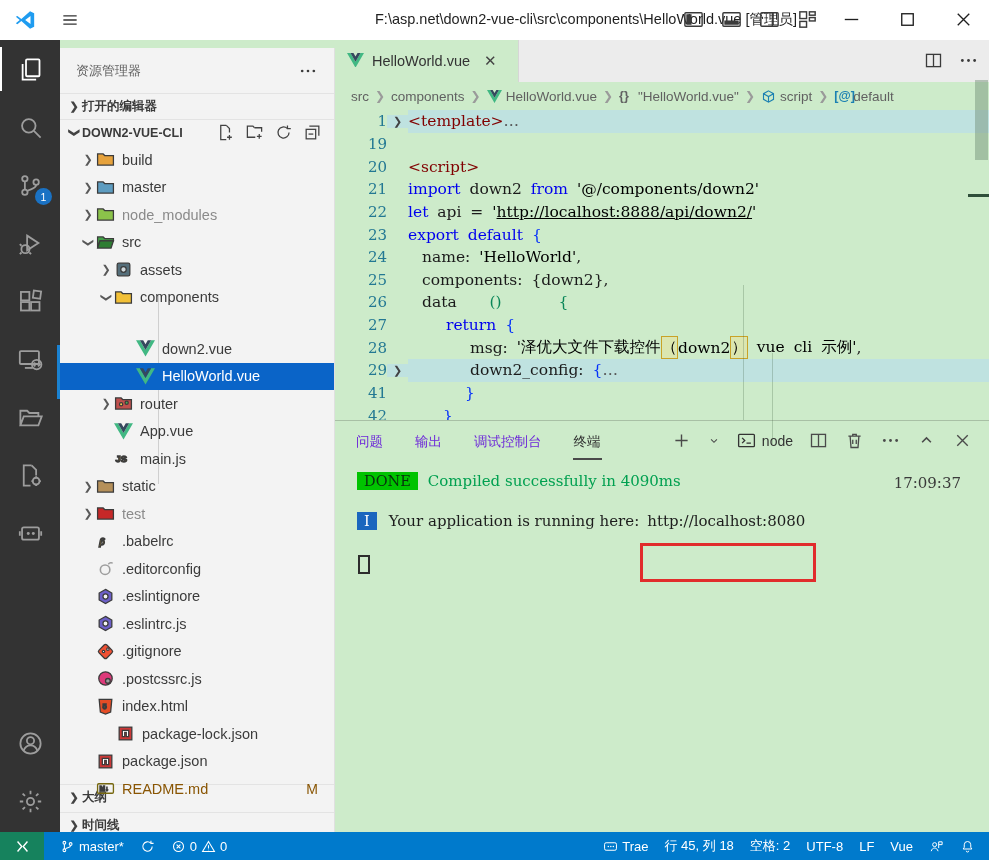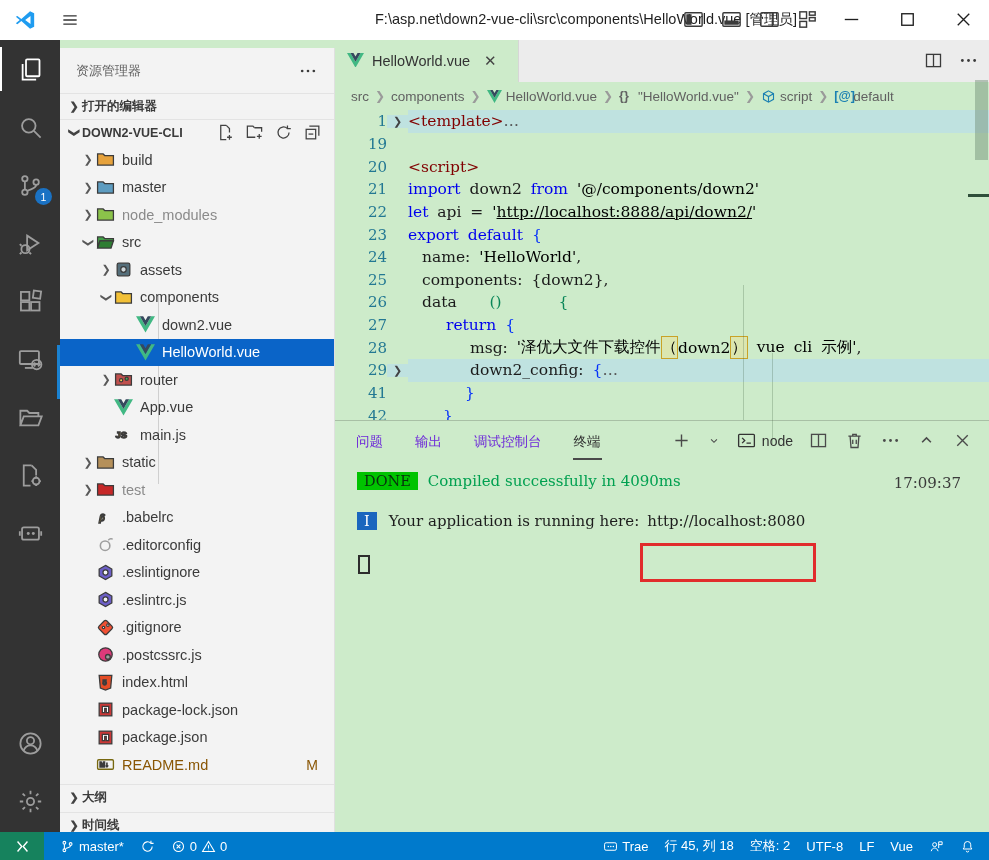--- a/index.html
+++ b/index.html
@@ -382,21 +382,21 @@
         </div>
         <div class="tree-row" style="padding-left: 38px;">
           <span class="chev" style="transform: rotate(90deg);">❯</span>
           <span class="ficon">
             <svg viewBox="0 0 24 24" fill="none" stroke="currentColor" stroke-width="1.6">
               <path fill="#f2c037" d="M2 5h7l2 2h11v12H2z"></path>
             </svg>
           </span>
           <span class="lbl">components</span>
         </div>
-        <div class="tree-row" style="padding-left: 60px;">
+        <div class="tree-row" style="padding-left: 60px; margin-top: 24px;">
           <span class="chev"></span>
           <span class="ficon">
             <svg viewBox="0 0 24 21">
               <path fill="#41b883" d="M0 0h4.9L12 12.3 19.1 0H24L12 20.7z"></path>
               <path fill="#35495e" d="M4.9 0h4.2L12 5l2.9-5h4.2L12 12.3z"></path>
             </svg>
           </span>
           <span class="lbl">down2.vue</span>
         </div>
         <div class="tree-row selected" style="padding-left: 60px;">
@@ -520,21 +520,21 @@
         <div class="tree-row" style="padding-left: 20px;">
           <span class="chev"></span>
           <span class="ficon">
             <svg viewBox="0 0 24 24" fill="none" stroke="currentColor" stroke-width="1.6">
               <path d="M4 3h16l-1.5 16L12 21.5 5.5 19z" fill="#e44d26"></path>
               <text x="8.2" y="15.5" font-size="9.5" font-weight="bold" fill="#fff" font-family="sans-serif">5</text>
             </svg>
           </span>
           <span class="lbl">index.html</span>
         </div>
-        <div class="tree-row" style="padding-left: 20px;">
+        <div class="tree-row" style="padding-left: 20px; margin-left: 20px;">
           <span class="chev"></span>
           <span class="ficon">
             <svg viewBox="0 0 24 24" fill="none" stroke="currentColor" stroke-width="1.6">
               <rect x="4" y="4" width="16" height="16" fill="#cb3837"></rect>
               <path fill="#fff" d="M8 8h8v8h-3v-5.5h-2V16H8z"></path>
             </svg>
           </span>
           <span class="lbl">package-lock.json</span>
         </div>
         <div class="tree-row" style="padding-left: 20px;">

